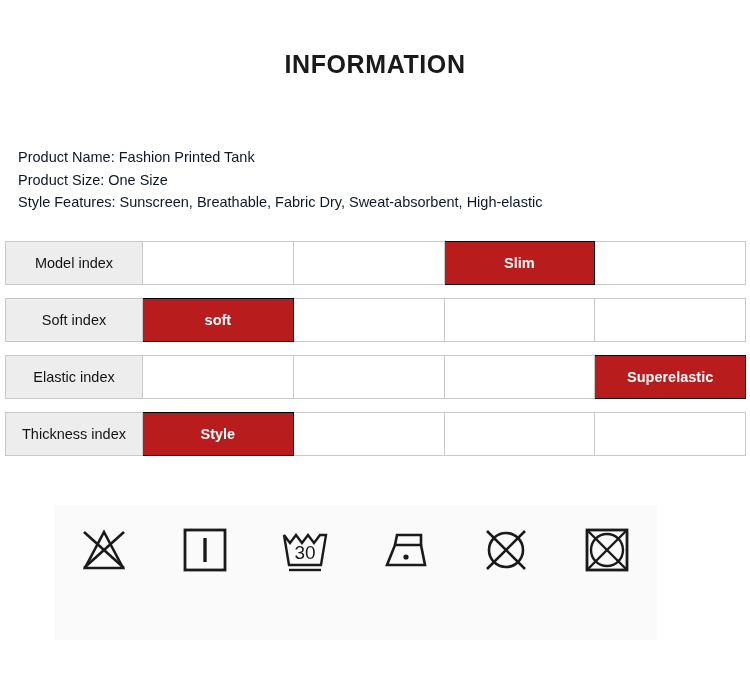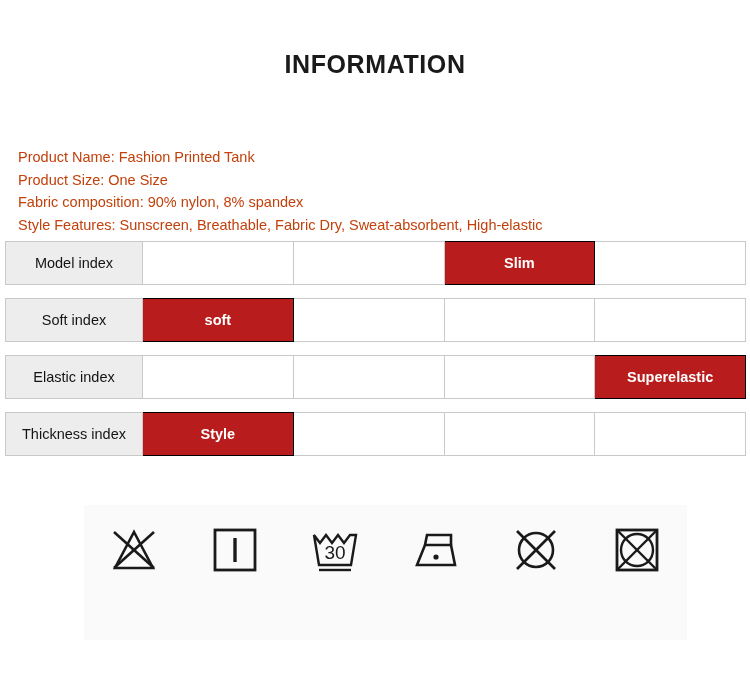--- a/index.html
+++ b/index.html
@@ -32,21 +32,21 @@
   
   .spec-list {
     position: absolute;
     top: 146px;
     left: 18px;
     width: 700px;
   }
   .spec-line {
     font-size: 14.5px;
     line-height: 22.5px;
-    color: #c2410c;
+    color: #0f172a;
     white-space: nowrap;
   }
 
   
   .index-table {
     position: absolute;
     top: 241px;
     left: 5px;
     width: 741px;
   }
@@ -85,21 +85,21 @@
   }
   .index-seg.active {
     background: #b91c1c;
     border-color: #000000;
   }
 
   
   .care-panel {
     position: absolute;
     top: 505px;
-    left: 84px;
+    left: 54px;
     width: 603px;
     height: 135px;
     background: #fafafa;
   }
   .care-row {
     position: absolute;
     top: 14px;
     left: 0;
     width: 603px;
     display: flex;
@@ -118,21 +118,20 @@
   }
 </style>
 </head>
 <body>
 
 <div class="page-title">INFORMATION</div>
 
 <div class="spec-list">
   <div class="spec-line">Product Name: Fashion Printed Tank</div>
   <div class="spec-line">Product Size: One Size</div>
-  <div class="spec-line">Fabric composition: 90% nylon, 8% spandex</div>
   <div class="spec-line">Style Features: Sunscreen, Breathable, Fabric Dry, Sweat-absorbent, High-elastic</div>
 </div>
 
 <div class="index-table">
 
   <div class="index-row">
     <div class="index-label">Model index</div>
     <div class="index-seg"></div>
     <div class="index-seg"></div>
     <div class="index-seg active">Slim</div>

